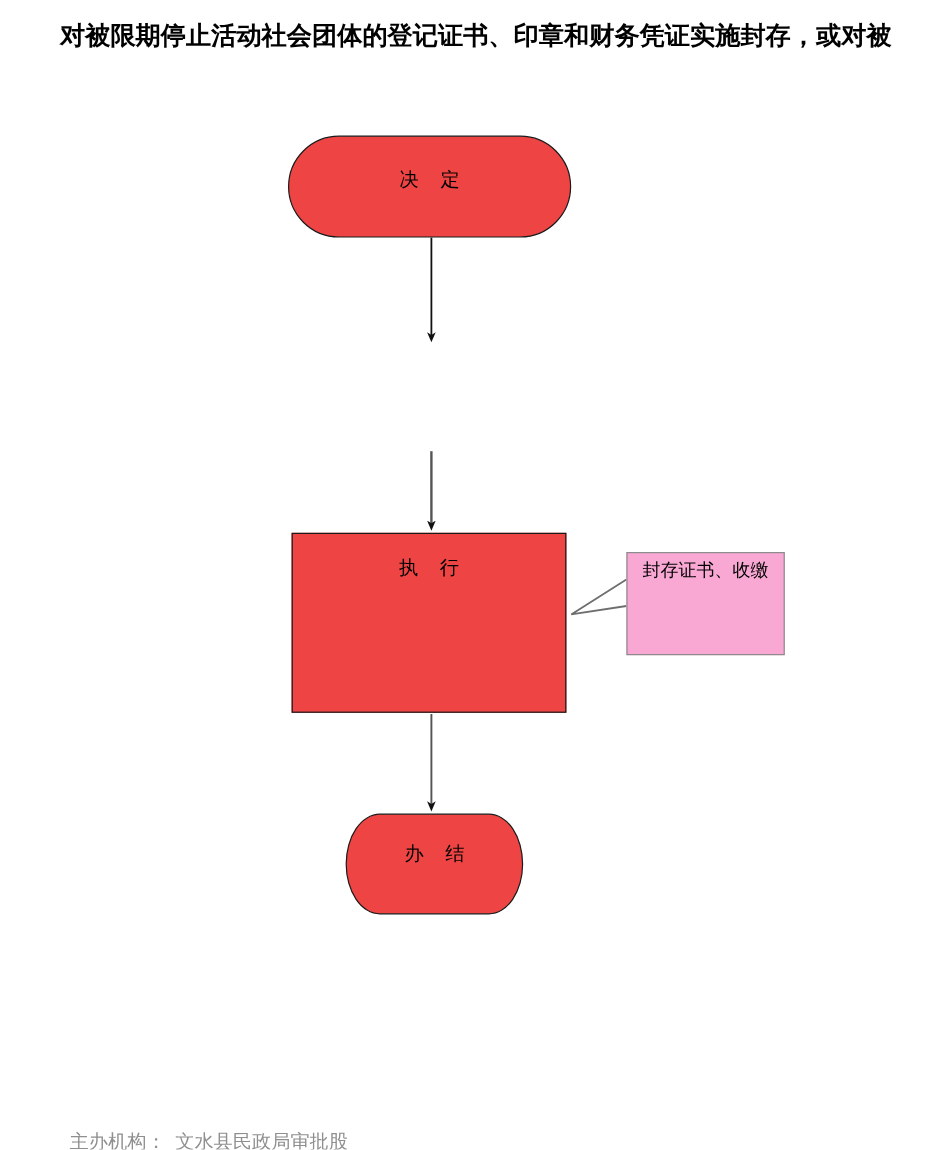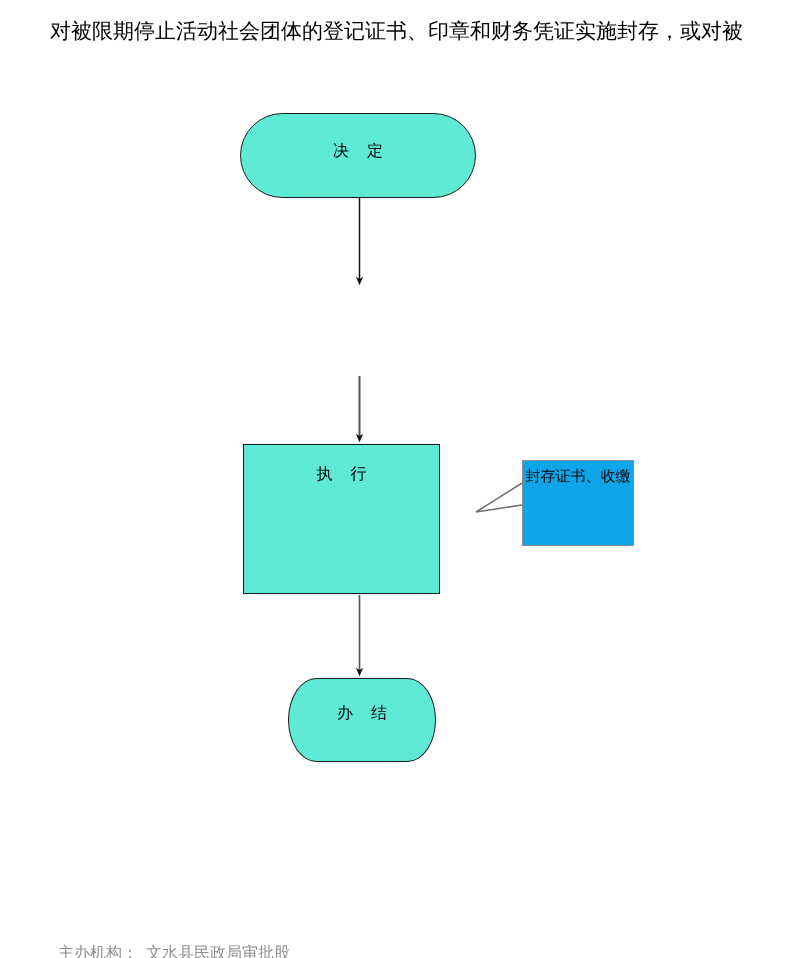--- a/index.html
+++ b/index.html
@@ -16,21 +16,21 @@
   }
 
   
   #flow-title {
     position: absolute;
     left: 0;
     top: 14px;
     width: 793px;
     text-align: center;
     font-family: "Liberation Sans", "DejaVu Sans", sans-serif;
-    font-weight: normal;
+    font-weight: bold;
     font-size: 21px;
     line-height: 33px;
     color: #000000;
     letter-spacing: 0px;
   }
   #flow-title .title-line { display: block; }
 
   
   #diagram {
     position: absolute;
@@ -43,21 +43,21 @@
     position: absolute;
     left: 0;
     top: 0;
     width: 793px;
     height: 870px;
   }
 
   .node {
     position: absolute;
     box-sizing: border-box;
-    background: #5eead4;
+    background: #ef4444;
     color: #000000;
     text-align: center;
     font-family: "Liberation Serif", "DejaVu Serif", serif;
   }
 
   .node-terminator {
     border: 1.4px solid #1a1a1a;
     border-radius: 46px;
   }
   .node-terminator-sm {
@@ -90,37 +90,37 @@
 
   
   #node-decision { left: 240px; top: 113px; width: 236px; height: 85px; }
   #node-decision .node-text { top: 26px; }
 
   
   #node-notice { left: 250px; top: 287px; width: 217px; height: 88px; }
   #node-notice .node-text { top: 8px; }
 
   
-  #node-execute { left: 243px; top: 444px; width: 197px; height: 150px; }
+  #node-execute { left: 243px; top: 444px; width: 229px; height: 150px; }
   #node-execute .node-text { top: 18px; }
 
   
   #node-complete { left: 288px; top: 678px; width: 148px; height: 84px; }
   #node-complete .node-text { top: 23px; }
 
   
   #callout-box {
     position: absolute;
     left: 522px;
     top: 460px;
-    width: 112px;
+    width: 132px;
     height: 86px;
     box-sizing: border-box;
     border: 1.6px solid #8c8c8c;
-    background: #0ea5e9;
+    background: #f9a8d4;
   }
   #callout-text {
     position: absolute;
     left: 0;
     top: 4px;
     width: 100%;
     text-align: center;
     font-size: 15px;
     line-height: 23px;
     color: #000000;

